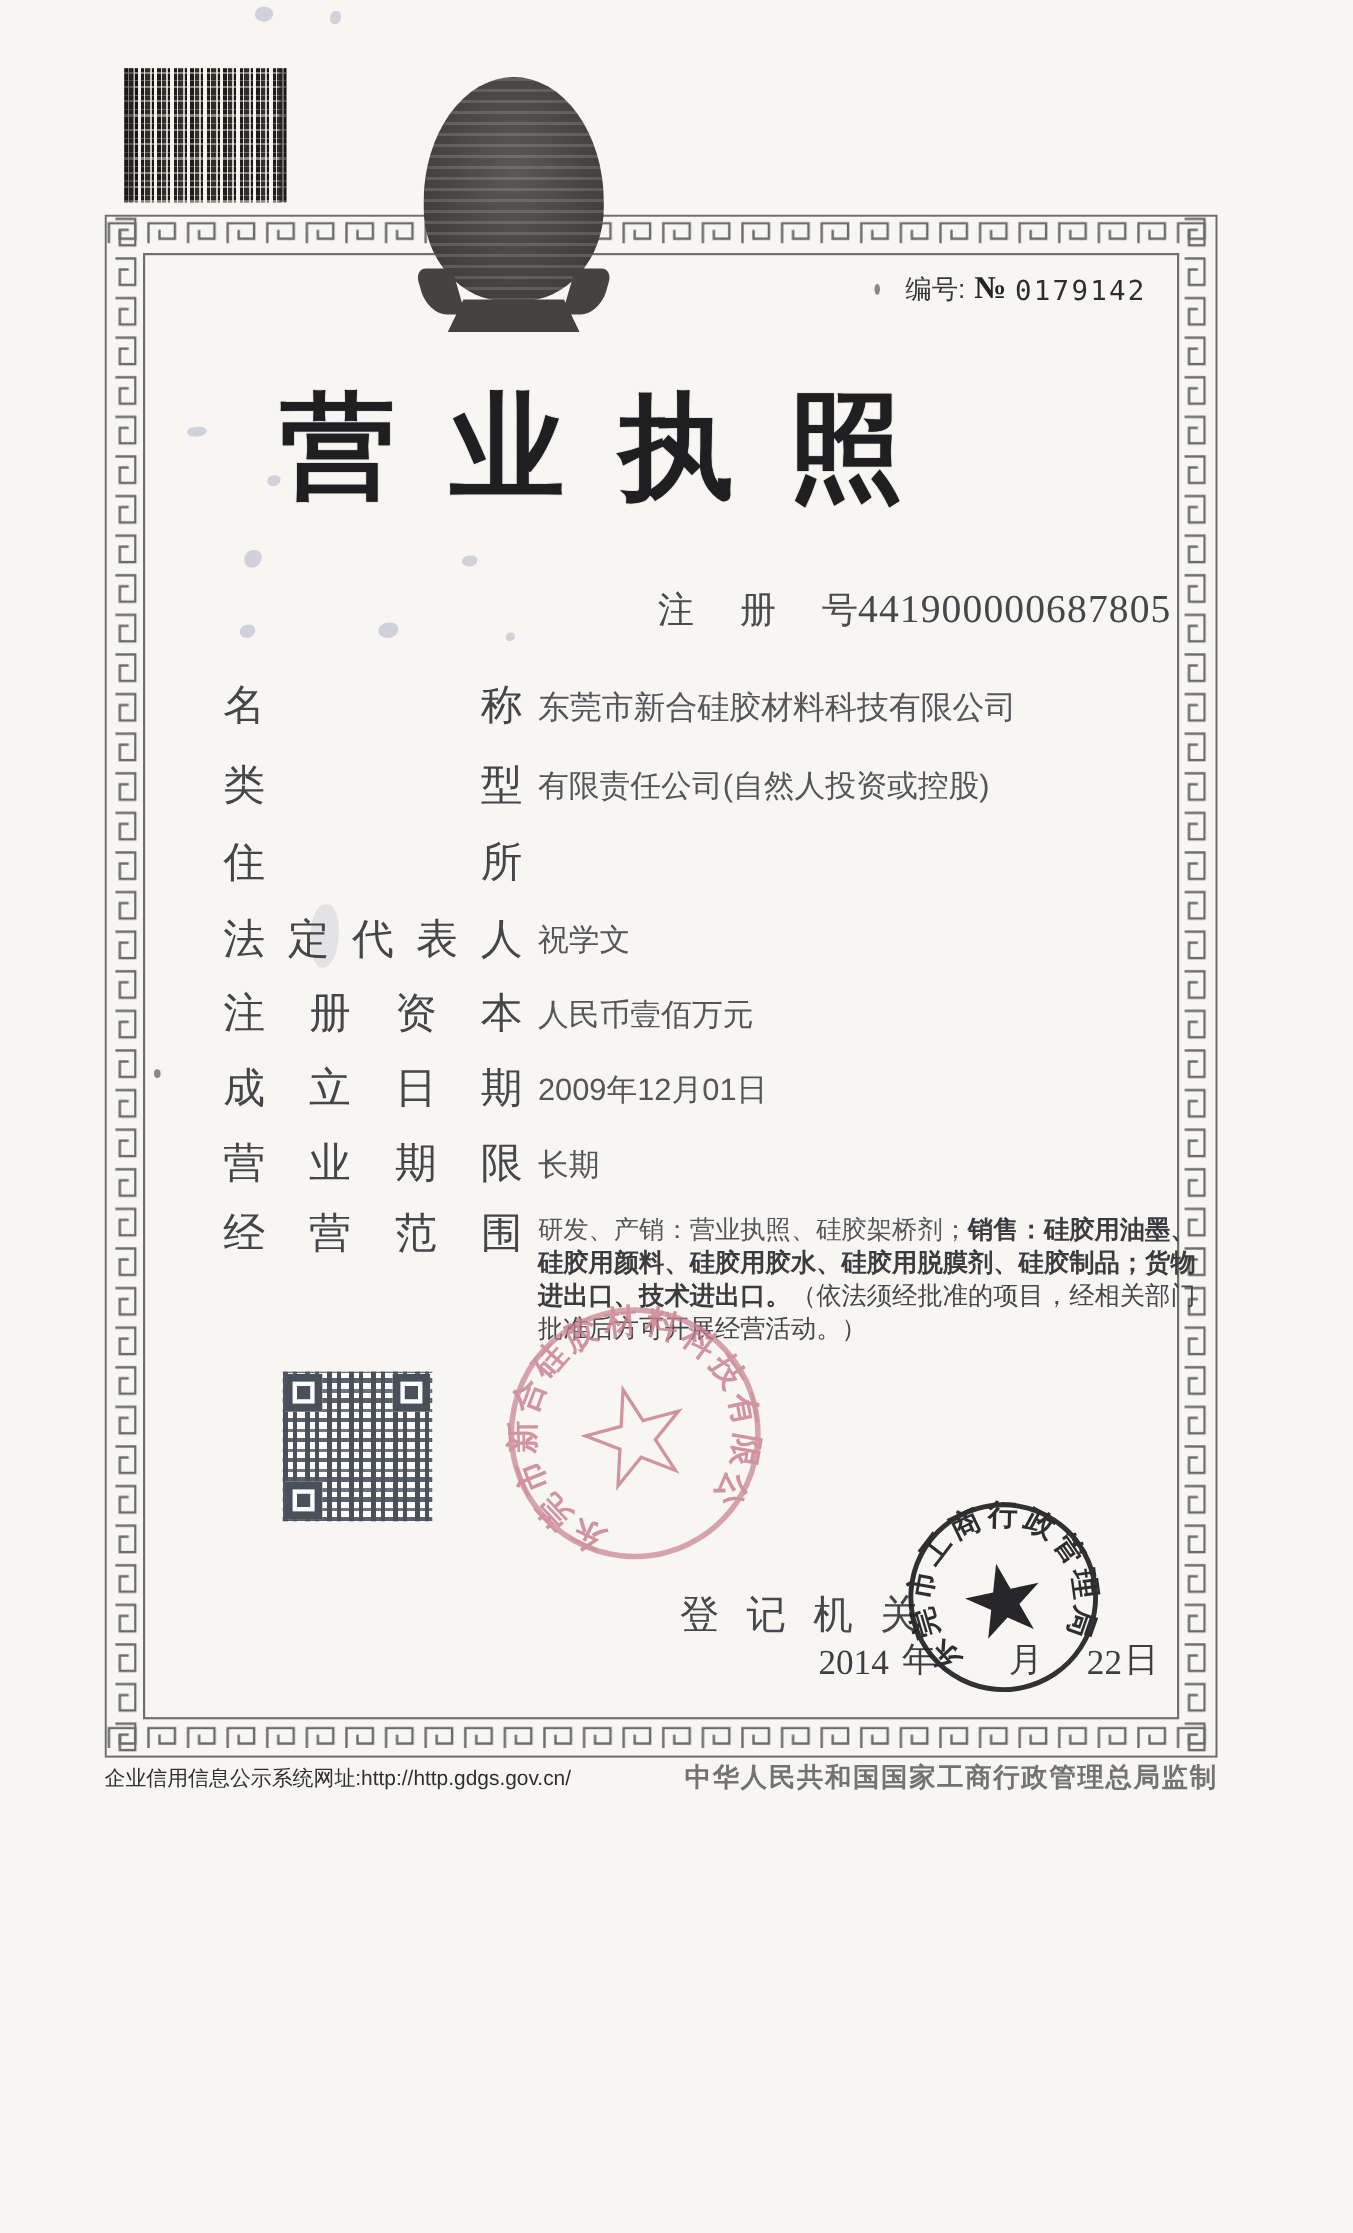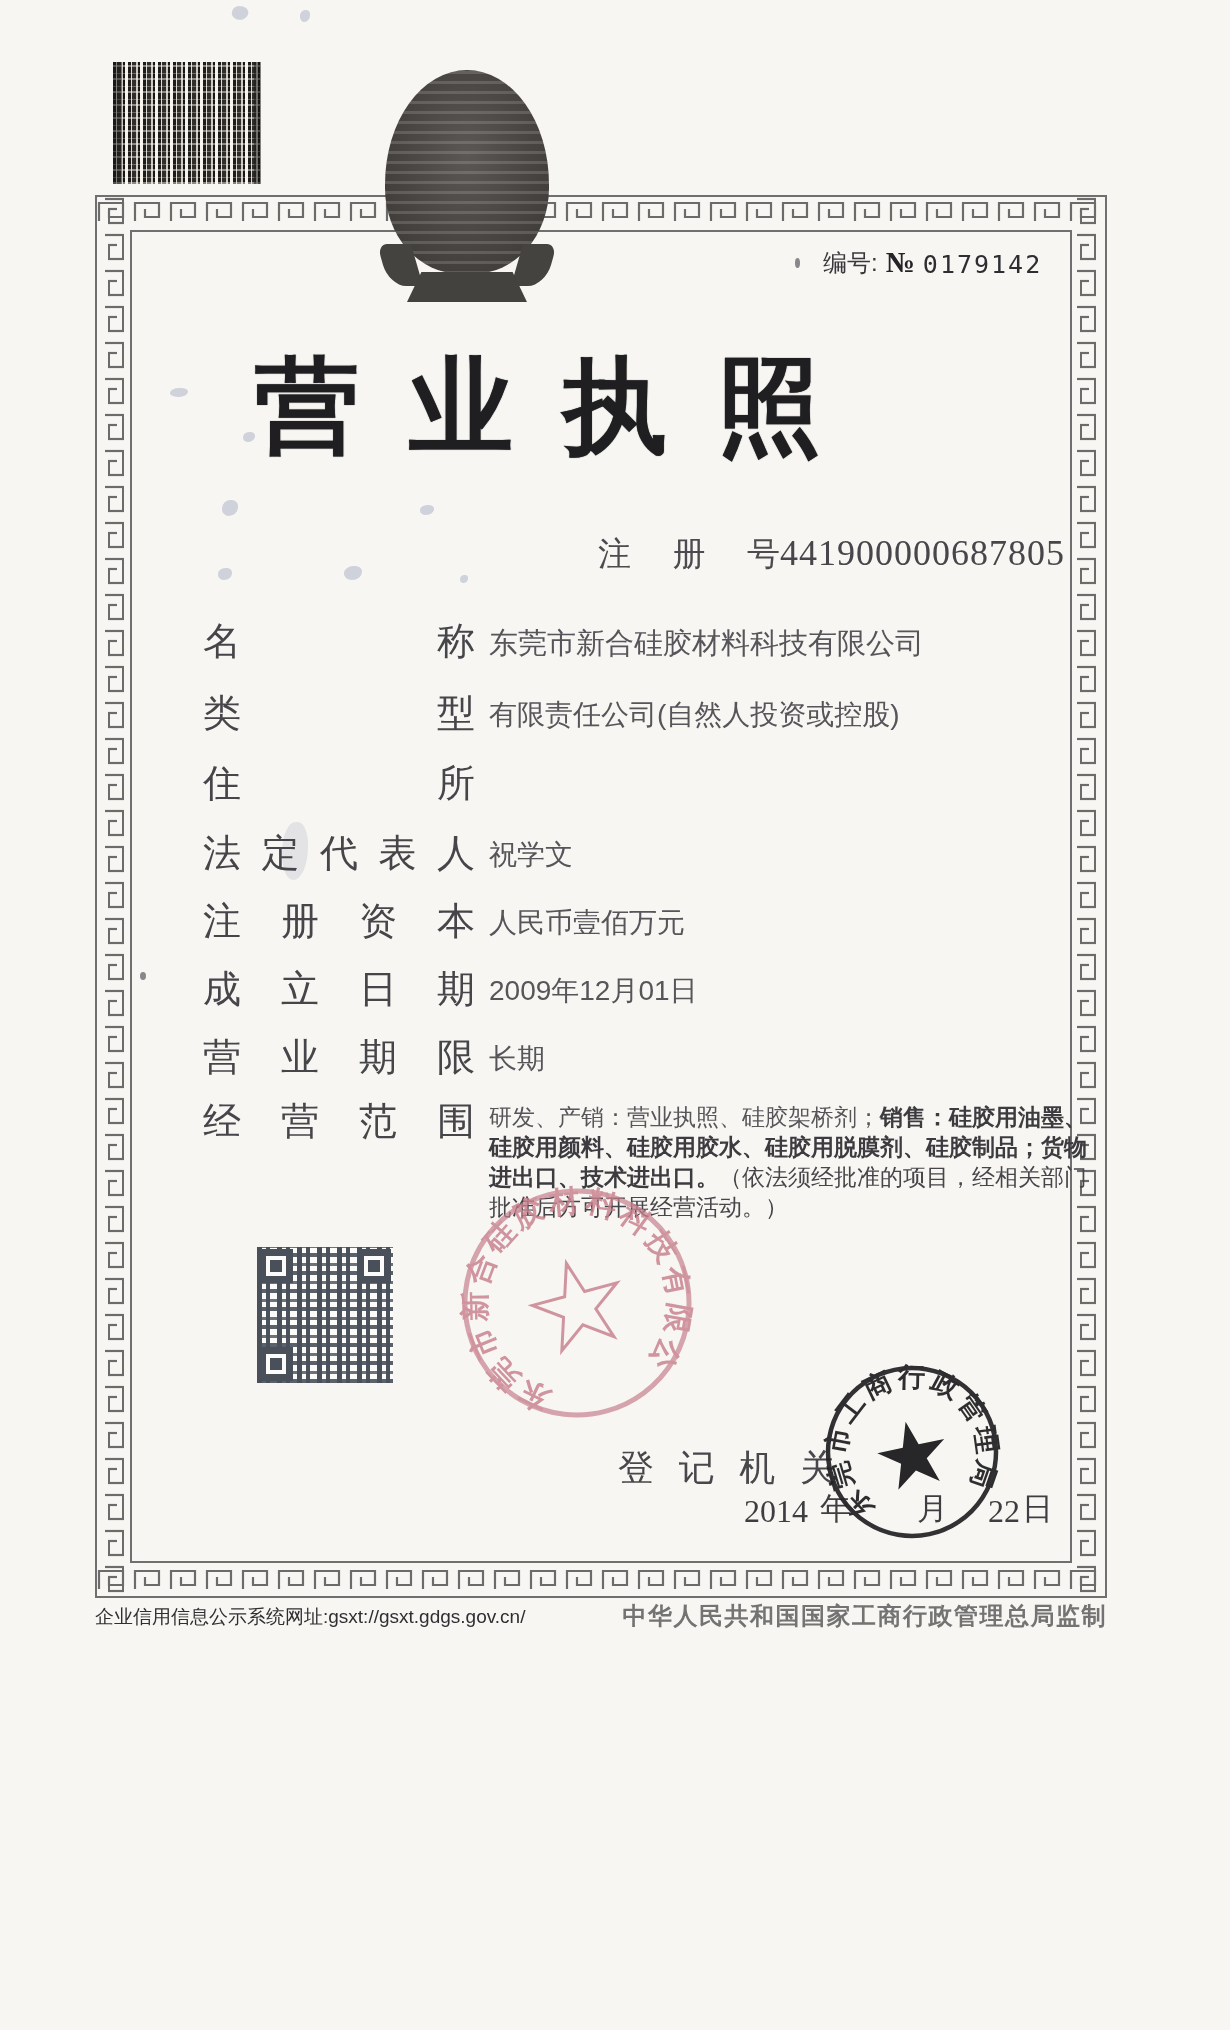--- a/index.html
+++ b/index.html
@@ -239,21 +239,21 @@
     <defs>
       <path id="aArc" d="M 45.3,138.7 A 66,66 0 1 1 138.7,138.7" fill="none"></path>
     </defs>
     <circle cx="92" cy="92" r="84" fill="none" stroke="#222225" stroke-width="4.5"></circle>
     <text font-size="27" letter-spacing="4" fill="#1d1d20" font-weight="bold">
       <textPath href="#aArc">东莞市工商行政管理局</textPath>
     </text>
     <path d="M92,61 L100.1,85.9 L126.2,85.9 L105.1,101.2 L113.2,126.1 L92,110.8 L70.8,126.1 L78.9,101.2 L57.8,85.9 L83.9,85.9 Z" fill="#161619"></path>
   </svg>
 
-  <div class="footer-left">企业信用信息公示系统网址:gsxt://gsxt.gdgs.gov.cn/</div>
+  <div class="footer-left">企业信用信息公示系统网址:http://http.gdgs.gov.cn/</div>
   <div class="footer-right">中华人民共和国国家工商行政管理总局监制</div>
 
   <div class="smudge" style="left:232px; top:6px; width:16px; height:14px; transform:rotate(20deg)"></div>
   <div class="smudge" style="left:300px; top:10px; width:10px; height:12px"></div>
   <div class="smudge" style="left:170px; top:388px; width:18px; height:9px"></div>
   <div class="smudge" style="left:243px; top:432px; width:12px; height:10px"></div>
   <div class="smudge" style="left:222px; top:500px; width:16px; height:16px"></div>
   <div class="smudge" style="left:420px; top:505px; width:14px; height:10px"></div>
   <div class="smudge" style="left:218px; top:568px; width:14px; height:12px"></div>
   <div class="smudge" style="left:344px; top:566px; width:18px; height:14px"></div>

